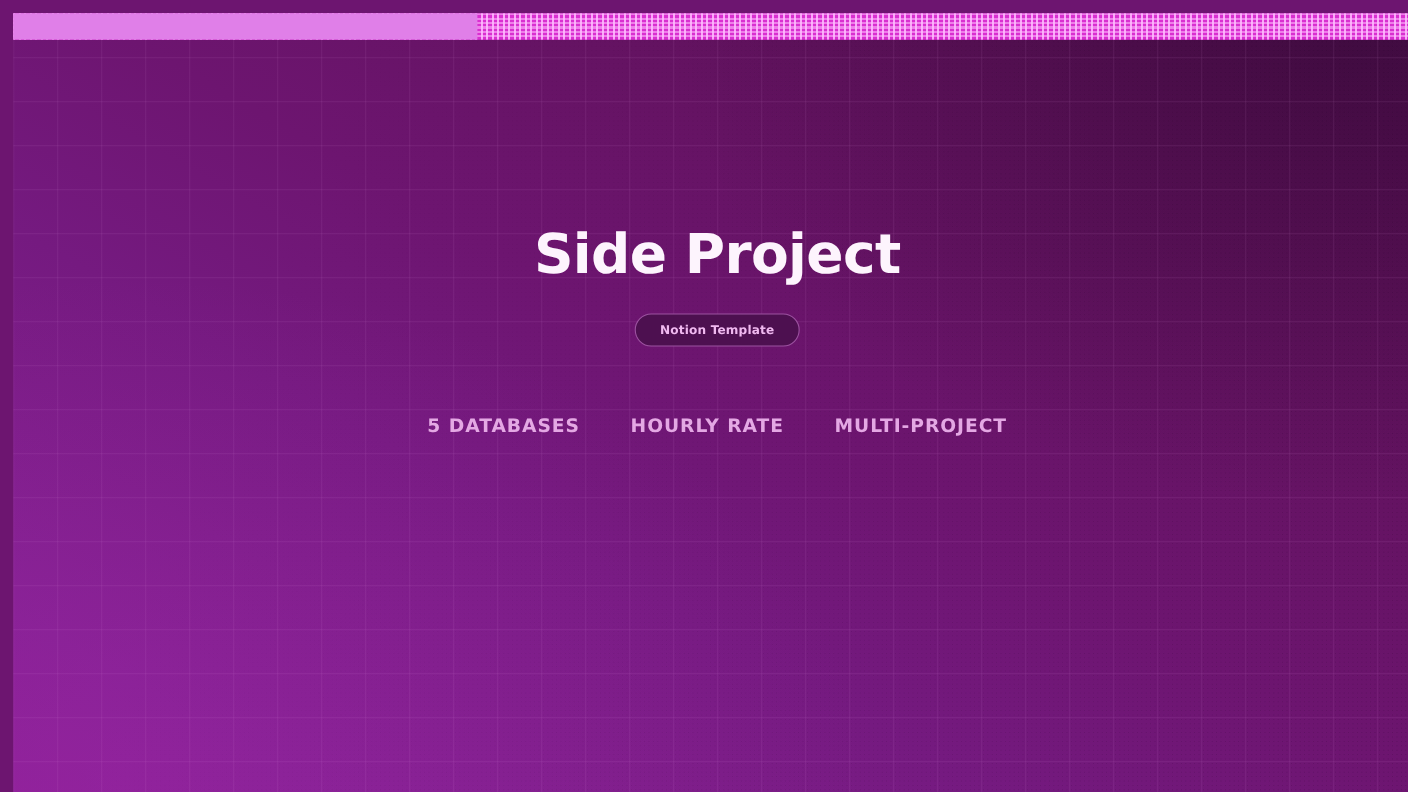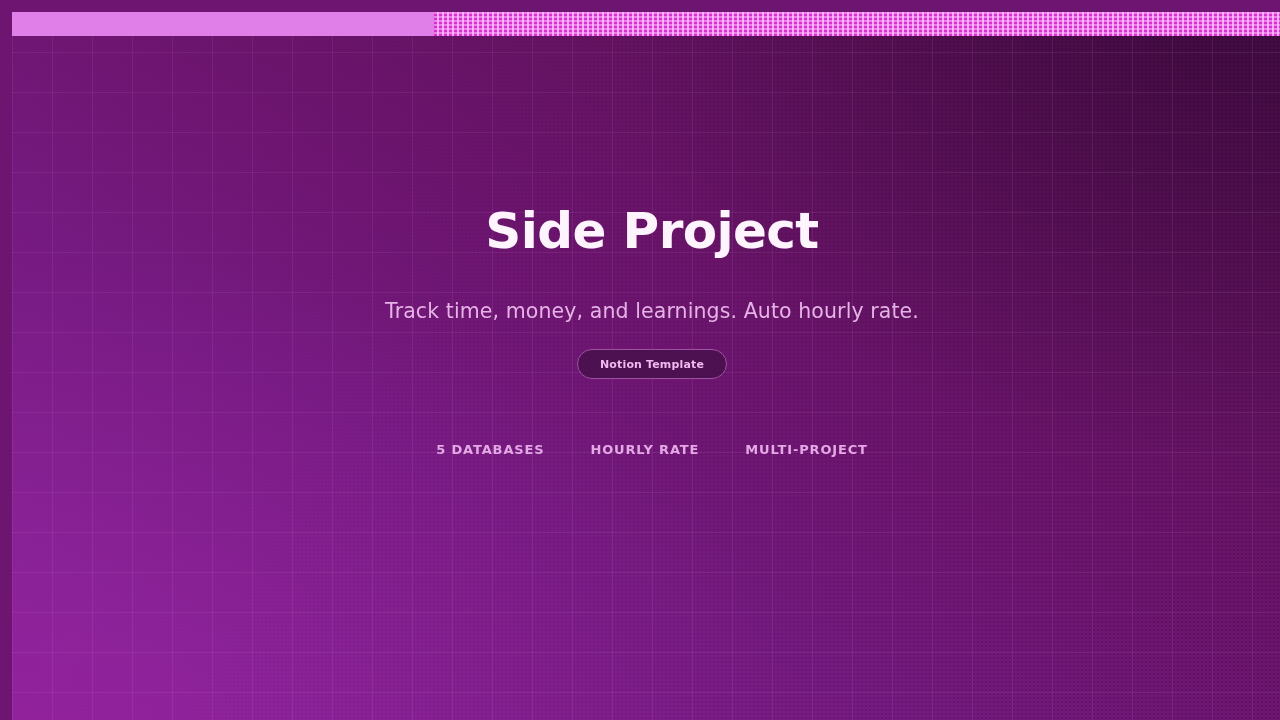--- a/index.html
+++ b/index.html
@@ -156,21 +156,21 @@
 
   .hero-tags {
     margin-top:39px;
     display:flex;
     align-items:center;
     justify-content:center;
     gap:22px;
   }
   .hero-tag {
     font-family:"DejaVu Sans", sans-serif;
-    font-size:13px;
+    font-size:17px;
     font-weight:700;
     letter-spacing:0.85px;
     text-transform:uppercase;
     color:#e4a8e4;
     white-space:nowrap;
   }
 </style>
 </head>
 <body>
 
@@ -185,21 +185,20 @@
     <div class="progress-track"></div>
     <div class="progress-fill" style="width: 33%;"></div>
   </div>
 
   <div class="hero">
 
     <h1 class="hero-title">
       <span>Side Project</span><br>
     </h1>
 
-    <p class="hero-subtitle">Track time, money, and learnings. Auto hourly rate.</p>
 
     <div class="hero-badge">Notion Template</div>
 
     <div class="hero-tags">
       <span class="hero-tag">5 Databases</span>
       <span class="hero-tag">Hourly Rate</span>
       <span class="hero-tag">Multi-Project</span>
     </div>
 
   </div>

